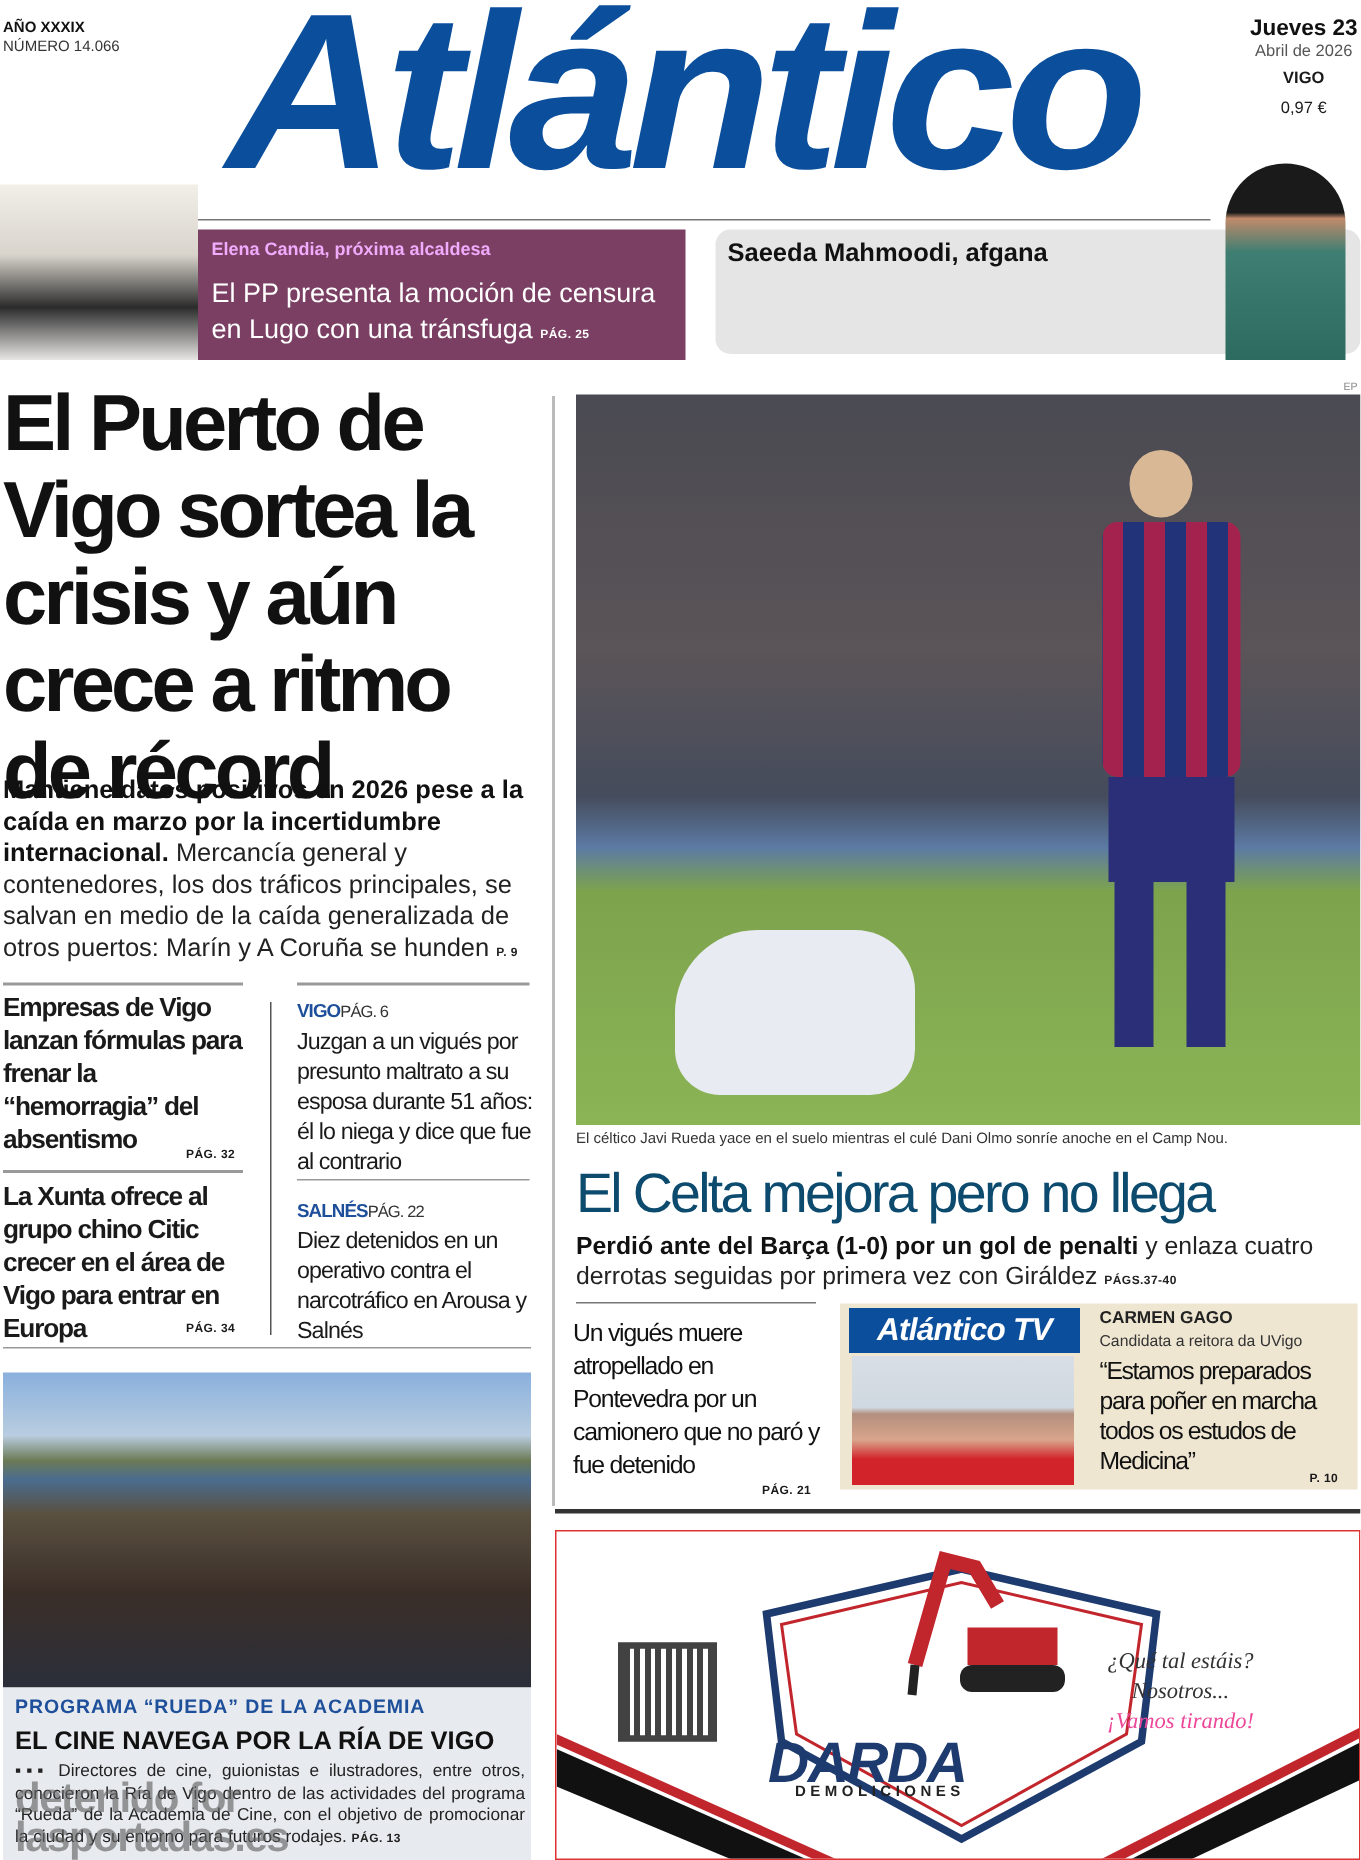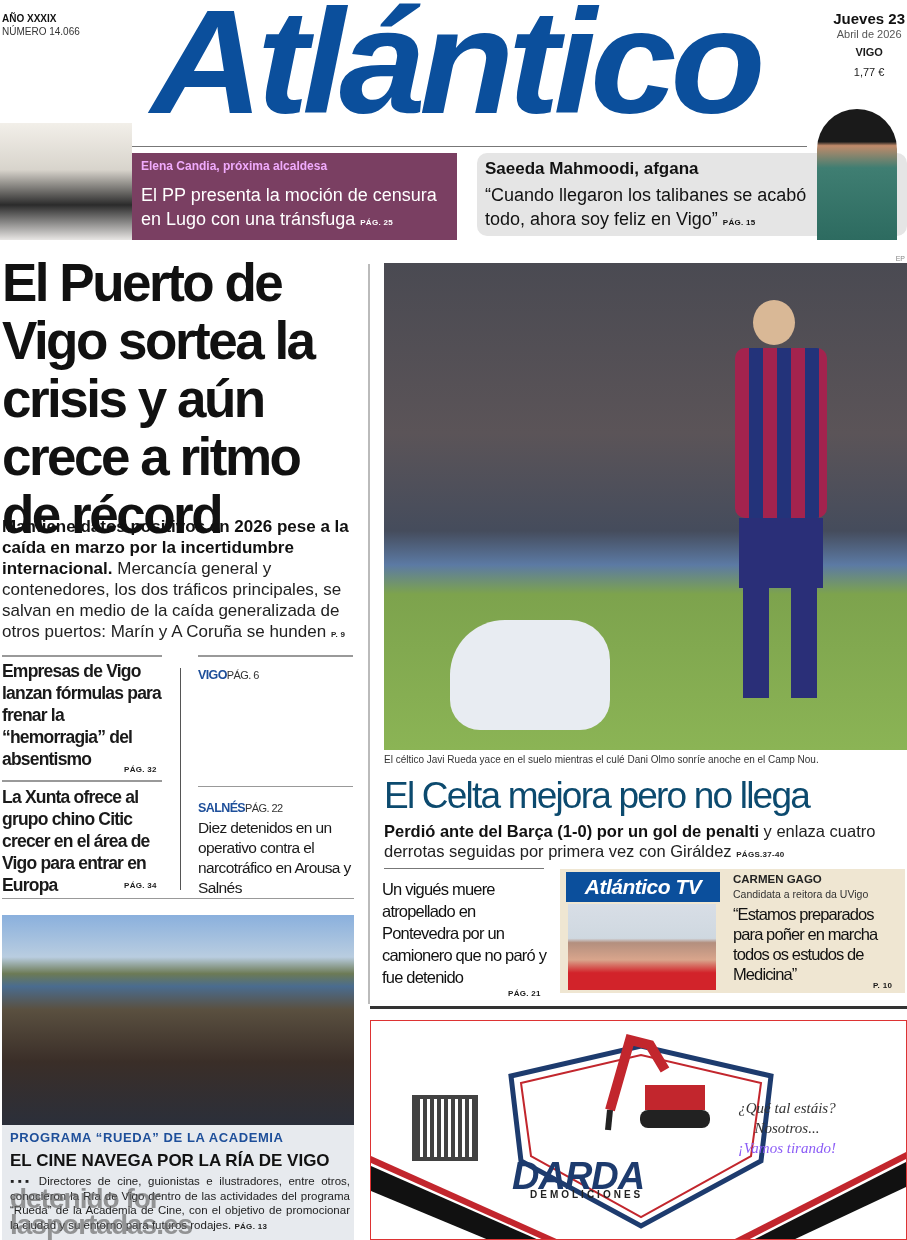--- a/index.html
+++ b/index.html
@@ -85,74 +85,71 @@
 
   
   .ad { left: 370px; top: 1020px; width: 537px; height: 220px; border: 1px solid #d33; background: #fff; overflow: hidden; }
   .qr { left: 412px; top: 1095px; width: 66px; height: 66px; background:
       repeating-linear-gradient(90deg,#222 0 4px,#fff 4px 7px),
       #222; opacity: 0.85; border: 4px solid #222; }
   .darda { left: 512px; top: 1155px; font-weight: bold; font-style: italic; font-size: 38px; color: #1d3b6e; letter-spacing: -1px; }
   .demol { left: 530px; top: 1189px; font-weight: bold; font-size: 10px; letter-spacing: 3px; color: #222; }
   .excav { left: 590px; top: 1030px; width: 130px; height: 110px; }
   .slogan { left: 738px; top: 1098px; text-align: center; font-family: "Liberation Serif", serif; font-style: italic; font-size: 15px; line-height: 20px; color: #333; }
-  .slogan .red { color: #8b5cf6; font-family: Liberation Serif, serif; }
+  .slogan .red { color: #ec4899; font-family: Liberation Serif, serif; }
 </style>
 </head>
 <body>
 
 <div class="abs mast-left">
   <div class="year">AÑO XXXIX</div>
   <div>NÚMERO 14.066</div>
 </div>
 <div class="abs logo">Atlántico</div>
 <div class="abs mast-right">
   <div class="day">Jueves  23</div>
   <div class="month">Abril de 2026</div>
   <div class="city">VIGO</div>
-  <div class="price">1,77 €</div>
+  <div class="price">0,97 €</div>
 </div>
 <div class="abs mast-rule"></div>
 
 <div class="abs teaser1">
   <div class="abs photo"></div>
   <div class="abs head">Elena Candia, próxima alcaldesa</div>
   <div class="abs body">
     <span>El PP presenta la moción de censura en Lugo con una tránsfuga</span>
     <span class="pag">PÁG. 25</span>
   </div>
 </div>
 
 <div class="abs teaser2">
   <div class="abs photo"></div>
   <div class="abs head">Saeeda Mahmoodi, afgana</div>
-  <div class="abs body">
-    <span>“Cuando llegaron los talibanes se acabó todo, ahora soy feliz en Vigo”</span>
-    <span class="pag">PÁG. 15</span>
-  </div>
 </div>
 
 <div class="abs main-h">El Puerto de Vigo sortea la crisis y aún crece a ritmo de récord</div>
 <div class="abs main-sub">
   <b>Mantiene datos positivos en 2026 pese a la caída en marzo por la incertidumbre internacional.</b><span> Mercancía general y contenedores, los dos tráficos principales, se salvan en medio de la caída generalizada de otros puertos: Marín y A Coruña se hunden</span>
   <span class="pag">P. 9</span>
 </div>
 <div class="abs vrule-main"></div>
 
 <div class="abs rule" style="left:2px;top:655px;width:160px;"></div>
 <div class="abs rule" style="left:198px;top:655px;width:155px;"></div>
 <div class="abs story-a">Empresas de Vigo lanzan fórmulas para frenar la “hemorragia” del absentismo</div>
 <div class="abs pag story-a-pag">PÁG. 32</div>
 <div class="abs rule" style="left:2px;top:780px;width:160px;"></div>
 <div class="abs story-b">La Xunta ofrece al grupo chino Citic crecer en el área de Vigo para entrar en Europa</div>
 <div class="abs pag story-b-pag">PÁG. 34</div>
 <div class="abs vrule-small"></div>
 
 <div class="abs story-c">
   <div><span class="sec">VIGO</span><span class="sec-pag">PÁG. 6</span></div>
+  <div>Juzgan a un vigués por presunto maltrato a su esposa durante 51 años: él lo niega y dice que fue al contrario</div>
 </div>
 <div class="abs rule" style="left:198px;top:786px;width:155px;height:1px;"></div>
 <div class="abs story-d">
   <div><span class="sec">SALNÉS</span><span class="sec-pag">PÁG. 22</span></div>
   <div>Diez detenidos en un operativo contra el narcotráfico en Arousa y Salnés</div>
 </div>
 <div class="abs rule" style="left:2px;top:898px;width:352px;height:1px;"></div>
 
 <div class="abs cine-photo"></div>
 <div class="abs cine-box"></div>

